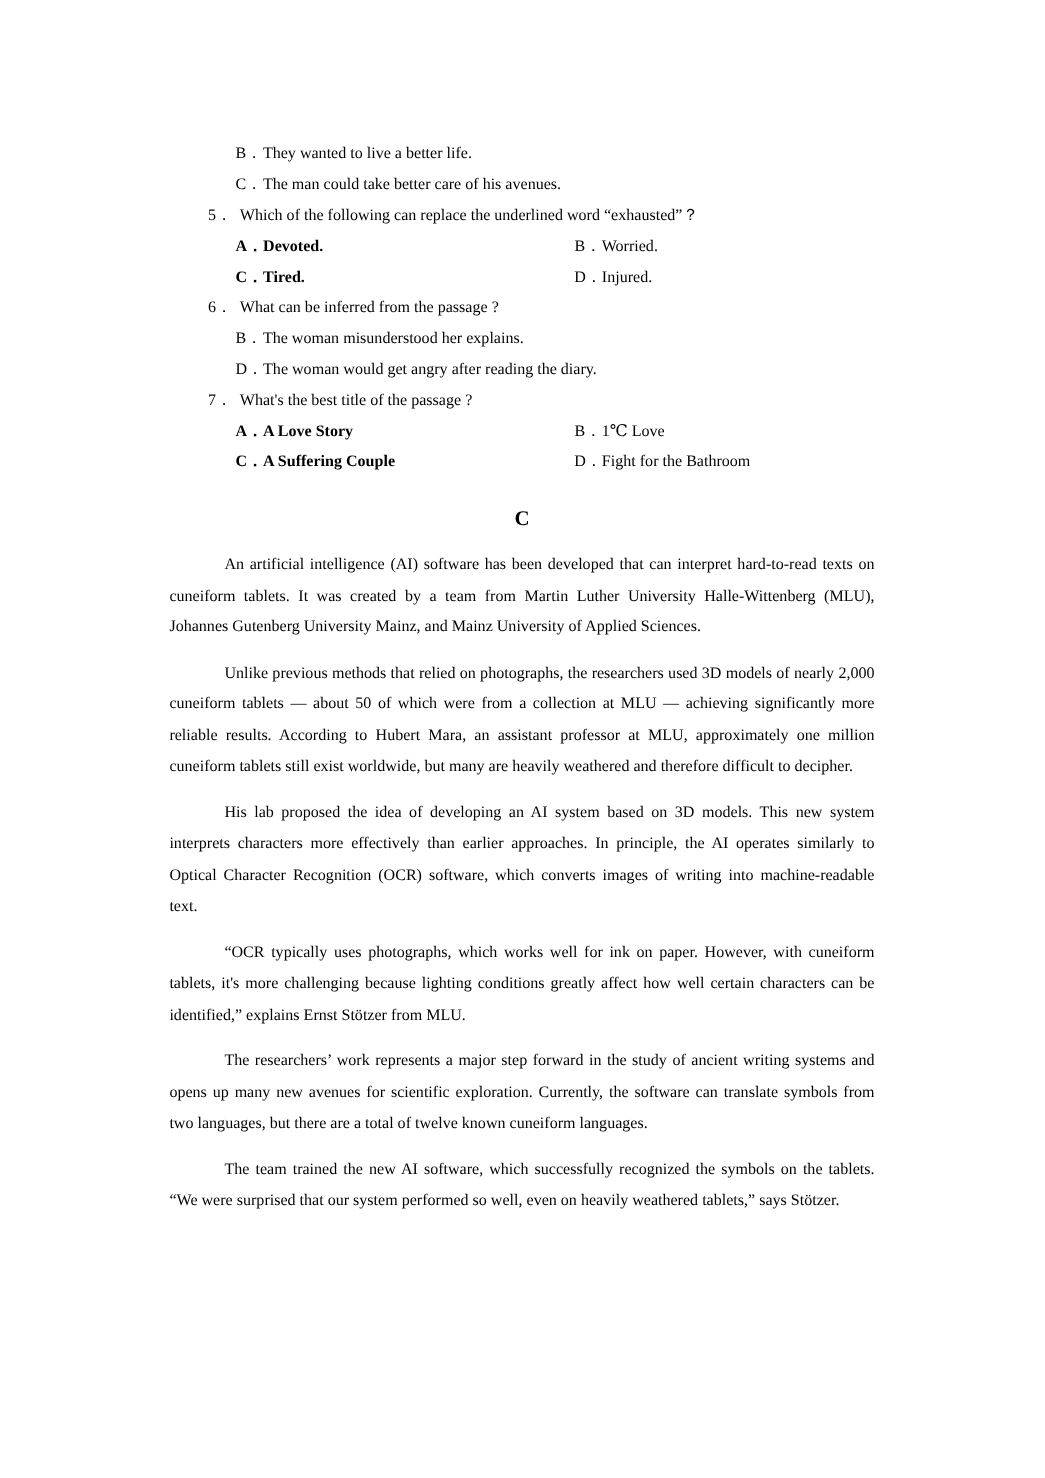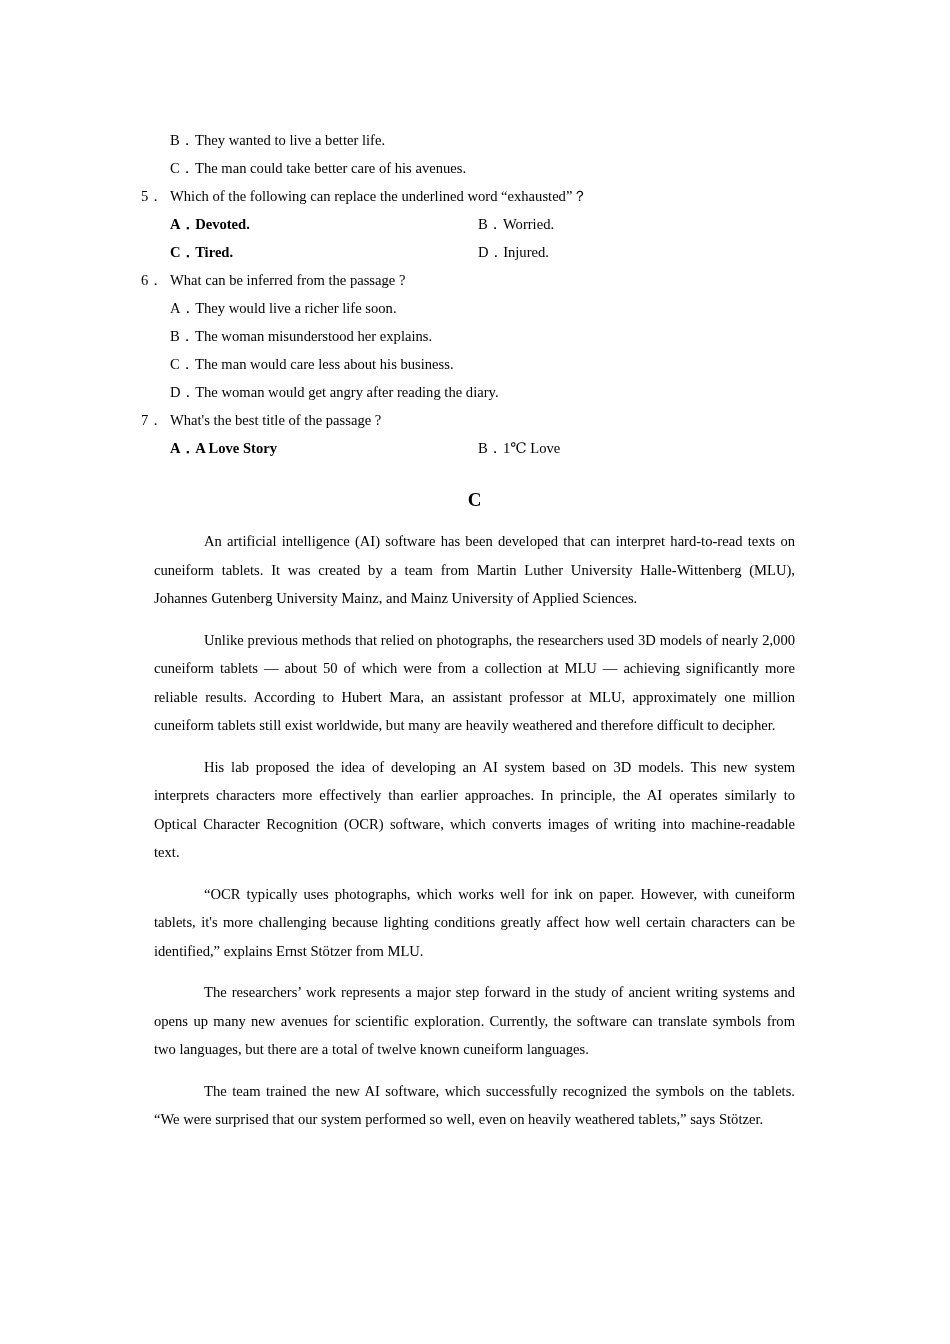--- a/index.html
+++ b/index.html
@@ -26,42 +26,44 @@
   
   .q-list {
     margin: 0;
     padding: 0;
   }
   .q-row {
     font-size: 14.6px;
     line-height: 28px;
     white-space: nowrap;
     position: relative;
+    margin-left: 48px;
   }
   .q-stem {
     padding-left: 0;
   }
   .q-num {
     display: inline-block;
     width: 29px;
     text-align: left;
   }
   .opt-row {
     font-size: 14.6px;
     line-height: 28px;
     position: relative;
     height: 28px;
   }
   .opt {
     position: absolute;
     top: 0;
     white-space: nowrap;
+    margin-left: 44px;
   }
   .opt.col1 { left: 29px; font-weight: bold; }
-  .opt.col2 { left: 337px; }
+  .opt.col2 { left: 337px; text-align: center; }
   .opt-full { left: 29px; }
   .opt-letter {
     display: inline-block;
     min-width: 25px;
   }
 
   
   .section-heading {
     text-align: center;
     font-weight: bold;
@@ -107,38 +109,36 @@
     </div>
     <div class="opt-row">
       <span class="opt col1"><span class="opt-letter">C．</span><span>Tired.</span></span>
       <span class="opt col2"><span class="opt-letter">D．</span><span>Injured.</span></span>
     </div>
   </div>
 
   <div class="q-list">
     <div class="q-row q-stem"><span class="q-num">6．</span><span>What can be inferred from the passage ?</span></div>
     <div class="opt-row">
-      <span class="opt opt-full"><span class="opt-letter">A．</span><span>They would live a richer life soon.</span></span>
-    </div>
-    <div class="opt-row">
       <span class="opt opt-full"><span class="opt-letter">B．</span><span>The woman misunderstood her explains.</span></span>
-    </div>
-    <div class="opt-row">
-      <span class="opt opt-full"><span class="opt-letter">C．</span><span>The man would care less about his business.</span></span>
     </div>
     <div class="opt-row">
       <span class="opt opt-full"><span class="opt-letter">D．</span><span>The woman would get angry after reading the diary.</span></span>
     </div>
   </div>
 
   <div class="q-list">
     <div class="q-row q-stem"><span class="q-num">7．</span><span>What's the best title of the passage ?</span></div>
     <div class="opt-row">
       <span class="opt col1"><span class="opt-letter">A．</span><span>A Love Story</span></span>
       <span class="opt col2"><span class="opt-letter">B．</span><span>1℃ Love</span></span>
+    </div>
+    <div class="opt-row">
+      <span class="opt col1"><span class="opt-letter">C．</span><span>A Suffering Couple</span></span>
+      <span class="opt col2"><span class="opt-letter">D．</span><span>Fight for the Bathroom</span></span>
     </div>
   </div>
 
   <div class="section-heading">C</div>
 
   <p class="para">An artificial intelligence (AI) software has been developed that can interpret hard-to-read texts on cuneiform tablets. It was created by a team from Martin Luther University Halle-Wittenberg (MLU), Johannes Gutenberg University Mainz, and Mainz University of Applied Sciences.</p>
   <p class="para">Unlike previous methods that relied on photographs, the researchers used 3D models of nearly 2,000 cuneiform tablets — about 50 of which were from a collection at MLU — achieving significantly more reliable results. According to Hubert Mara, an assistant professor at MLU, approximately one million cuneiform tablets still exist worldwide, but many are heavily weathered and therefore difficult to decipher.</p>
   <p class="para">His lab proposed the idea of developing an AI system based on 3D models. This new system interprets characters more effectively than earlier approaches. In principle, the AI operates similarly to Optical Character Recognition (OCR) software, which converts images of writing into machine-readable text.</p>
   <p class="para">“OCR typically uses photographs, which works well for ink on paper. However, with cuneiform tablets, it's more challenging because lighting conditions greatly affect how well certain characters can be identified,” explains Ernst Stötzer from MLU.</p>
   <p class="para">The researchers’ work represents a major step forward in the study of ancient writing systems and opens up many new avenues for scientific exploration. Currently, the software can translate symbols from two languages, but there are a total of twelve known cuneiform languages.</p>

